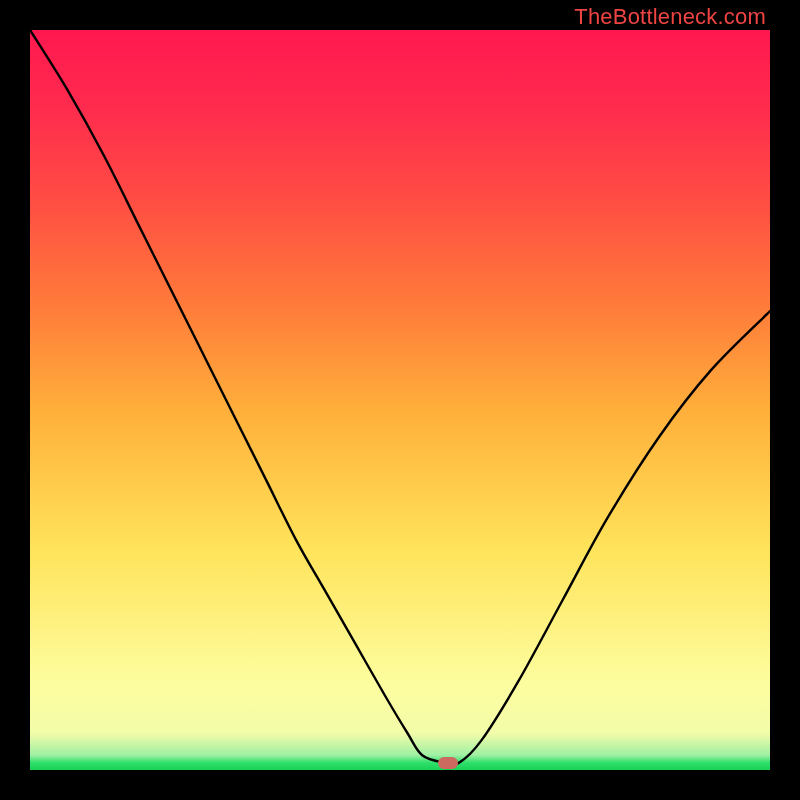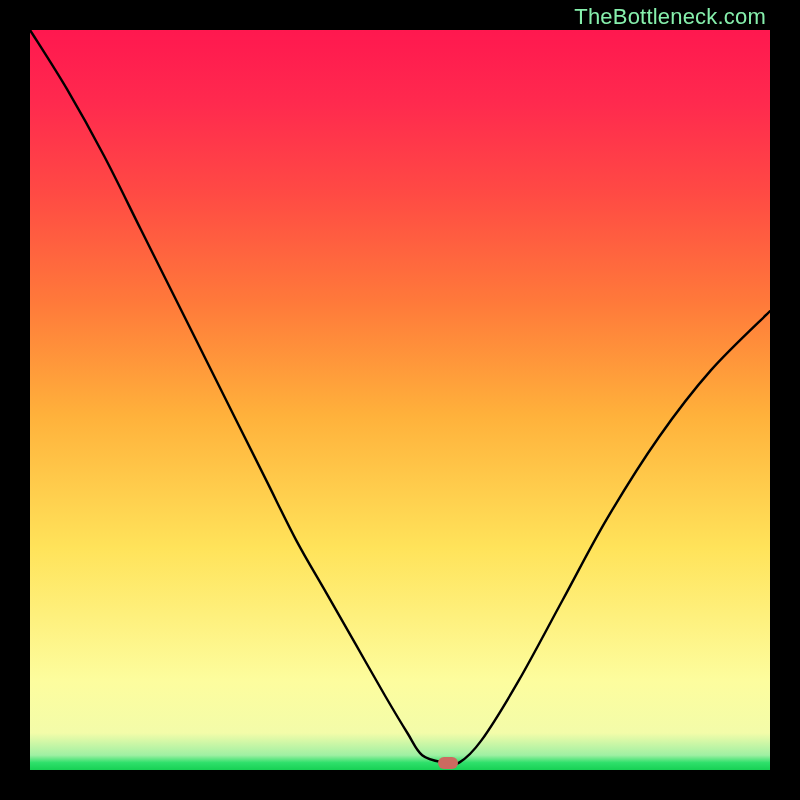--- a/index.html
+++ b/index.html
@@ -36,21 +36,21 @@
       #ff7a3a 63%,
       #ff4a44 78%,
       #ff2a4e 90%,
       #ff184f 100%
     );
   }
   .watermark {
     position: absolute;
     top: 4px;
     right: 34px;
-    color: #86efac;
+    color: #ef4444;
     font-size: 22px;
     letter-spacing: 0.2px;
     user-select: none;
   }
   svg.curve {
     position: absolute;
     left: 0;
     top: 0;
     width: 740px;
     height: 740px;

